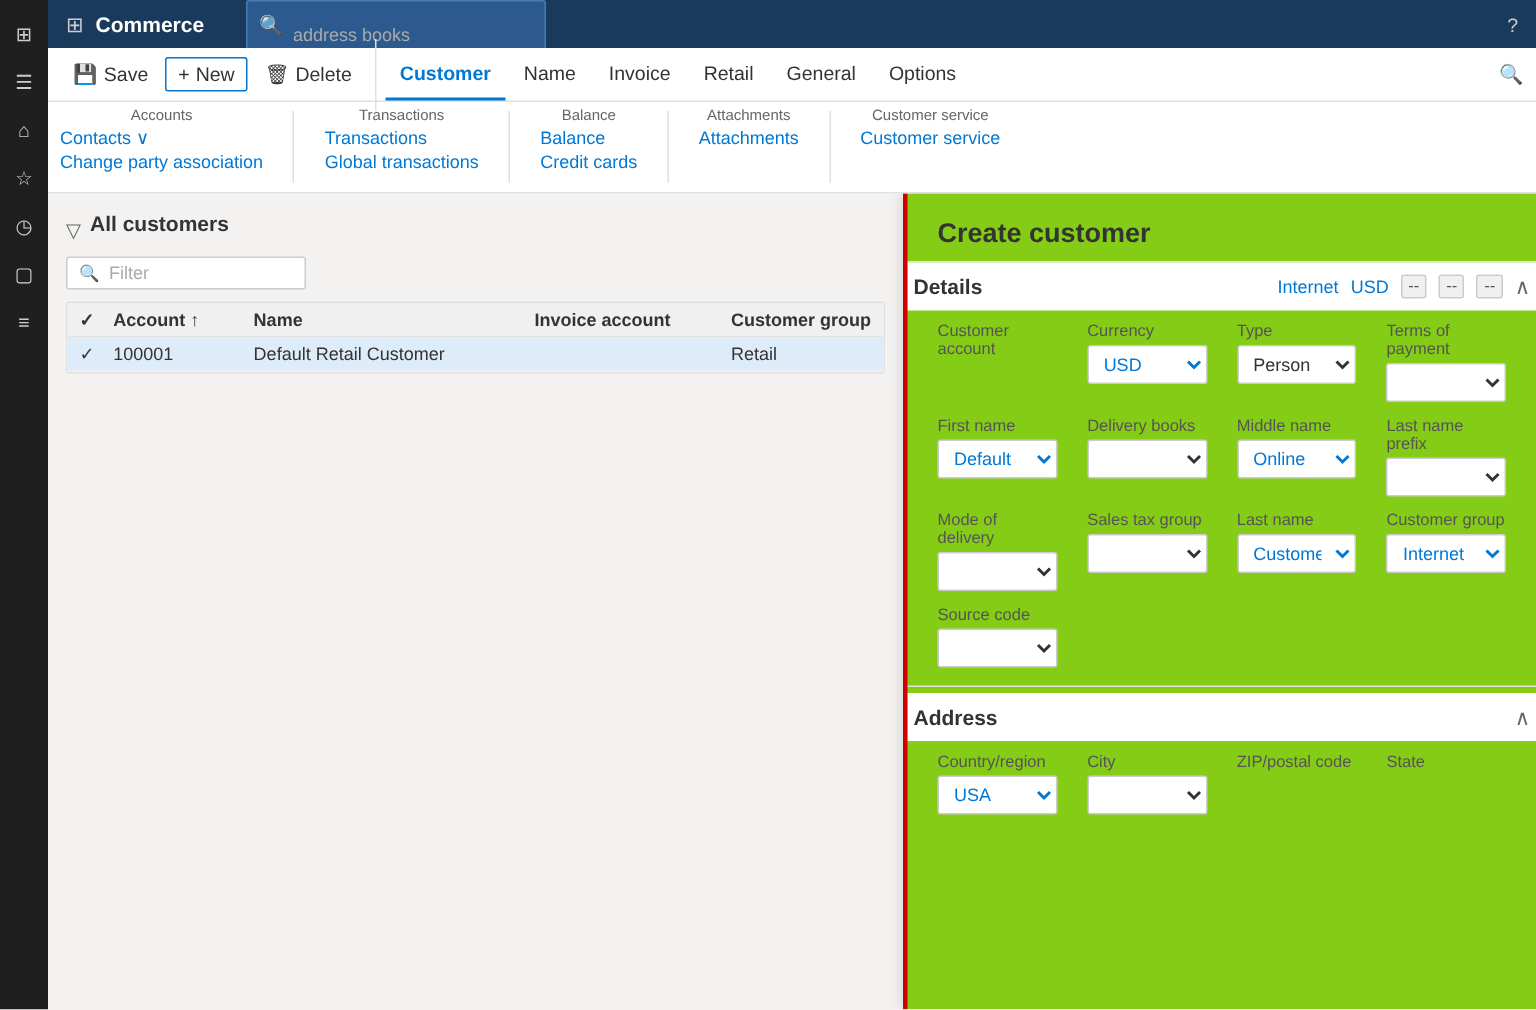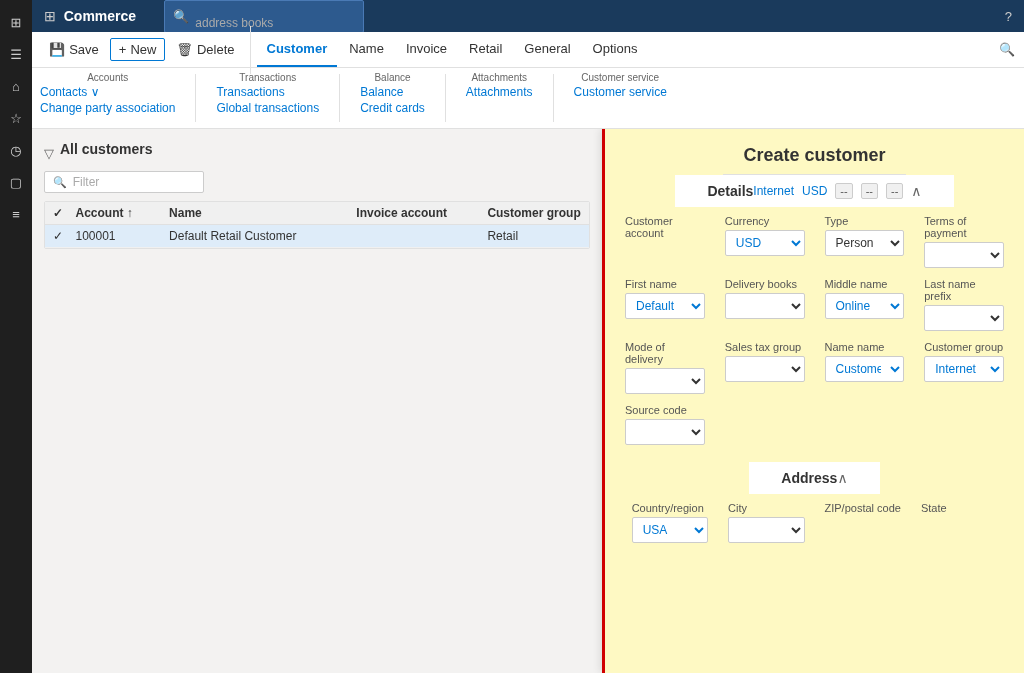--- a/index.html
+++ b/index.html
@@ -237,43 +237,42 @@
     }
     .table-row.selected { background: #deecf9; }
     .table-cell {
       font-size: 12px;
       color: #333;
     }
 
     
     .form-panel {
       flex: 1;
-      background: #fef9c3;
+      background: #84cc16;
       display: flex;
       flex-direction: column;
       overflow-y: auto;
       border-left: 3px solid #d00000;
       box-shadow: -2px 0 8px rgba(0,0,0,0.1);
-      align-items: center;
     }
     .form-header {
       padding: 16px 20px 8px;
       border-bottom: 1px solid #e0e0e0;
     }
     .form-title {
       font-size: 18px;
       font-weight: 600;
       color: #333;
     }
 
     .form-section-header {
       display: flex;
       align-items: center;
       justify-content: space-between;
-      padding: 8px 32px;
+      padding: 8px 4px;
       background: #fff;
     }
     .form-section-title {
       font-size: 14px;
       font-weight: 600;
       color: #333;
     }
     .form-section-actions {
       display: flex;
       gap: 8px;
@@ -528,21 +527,21 @@
           </select>
         </div>
         <div class="form-field">
           <label>Sales tax group</label>
           <select class="form-select">
             <option></option>
           </select>
         </div>
 
         <div class="form-field">
-          <label>Name name</label>
+          <label>Last name</label>
           <select class="form-select blue-text">
             <option>Customer</option>
           </select>
         </div>
 
         <div class="form-field">
           <label>Customer group</label>
           <select class="form-select blue-text">
             <option>Internet</option>
           </select>

